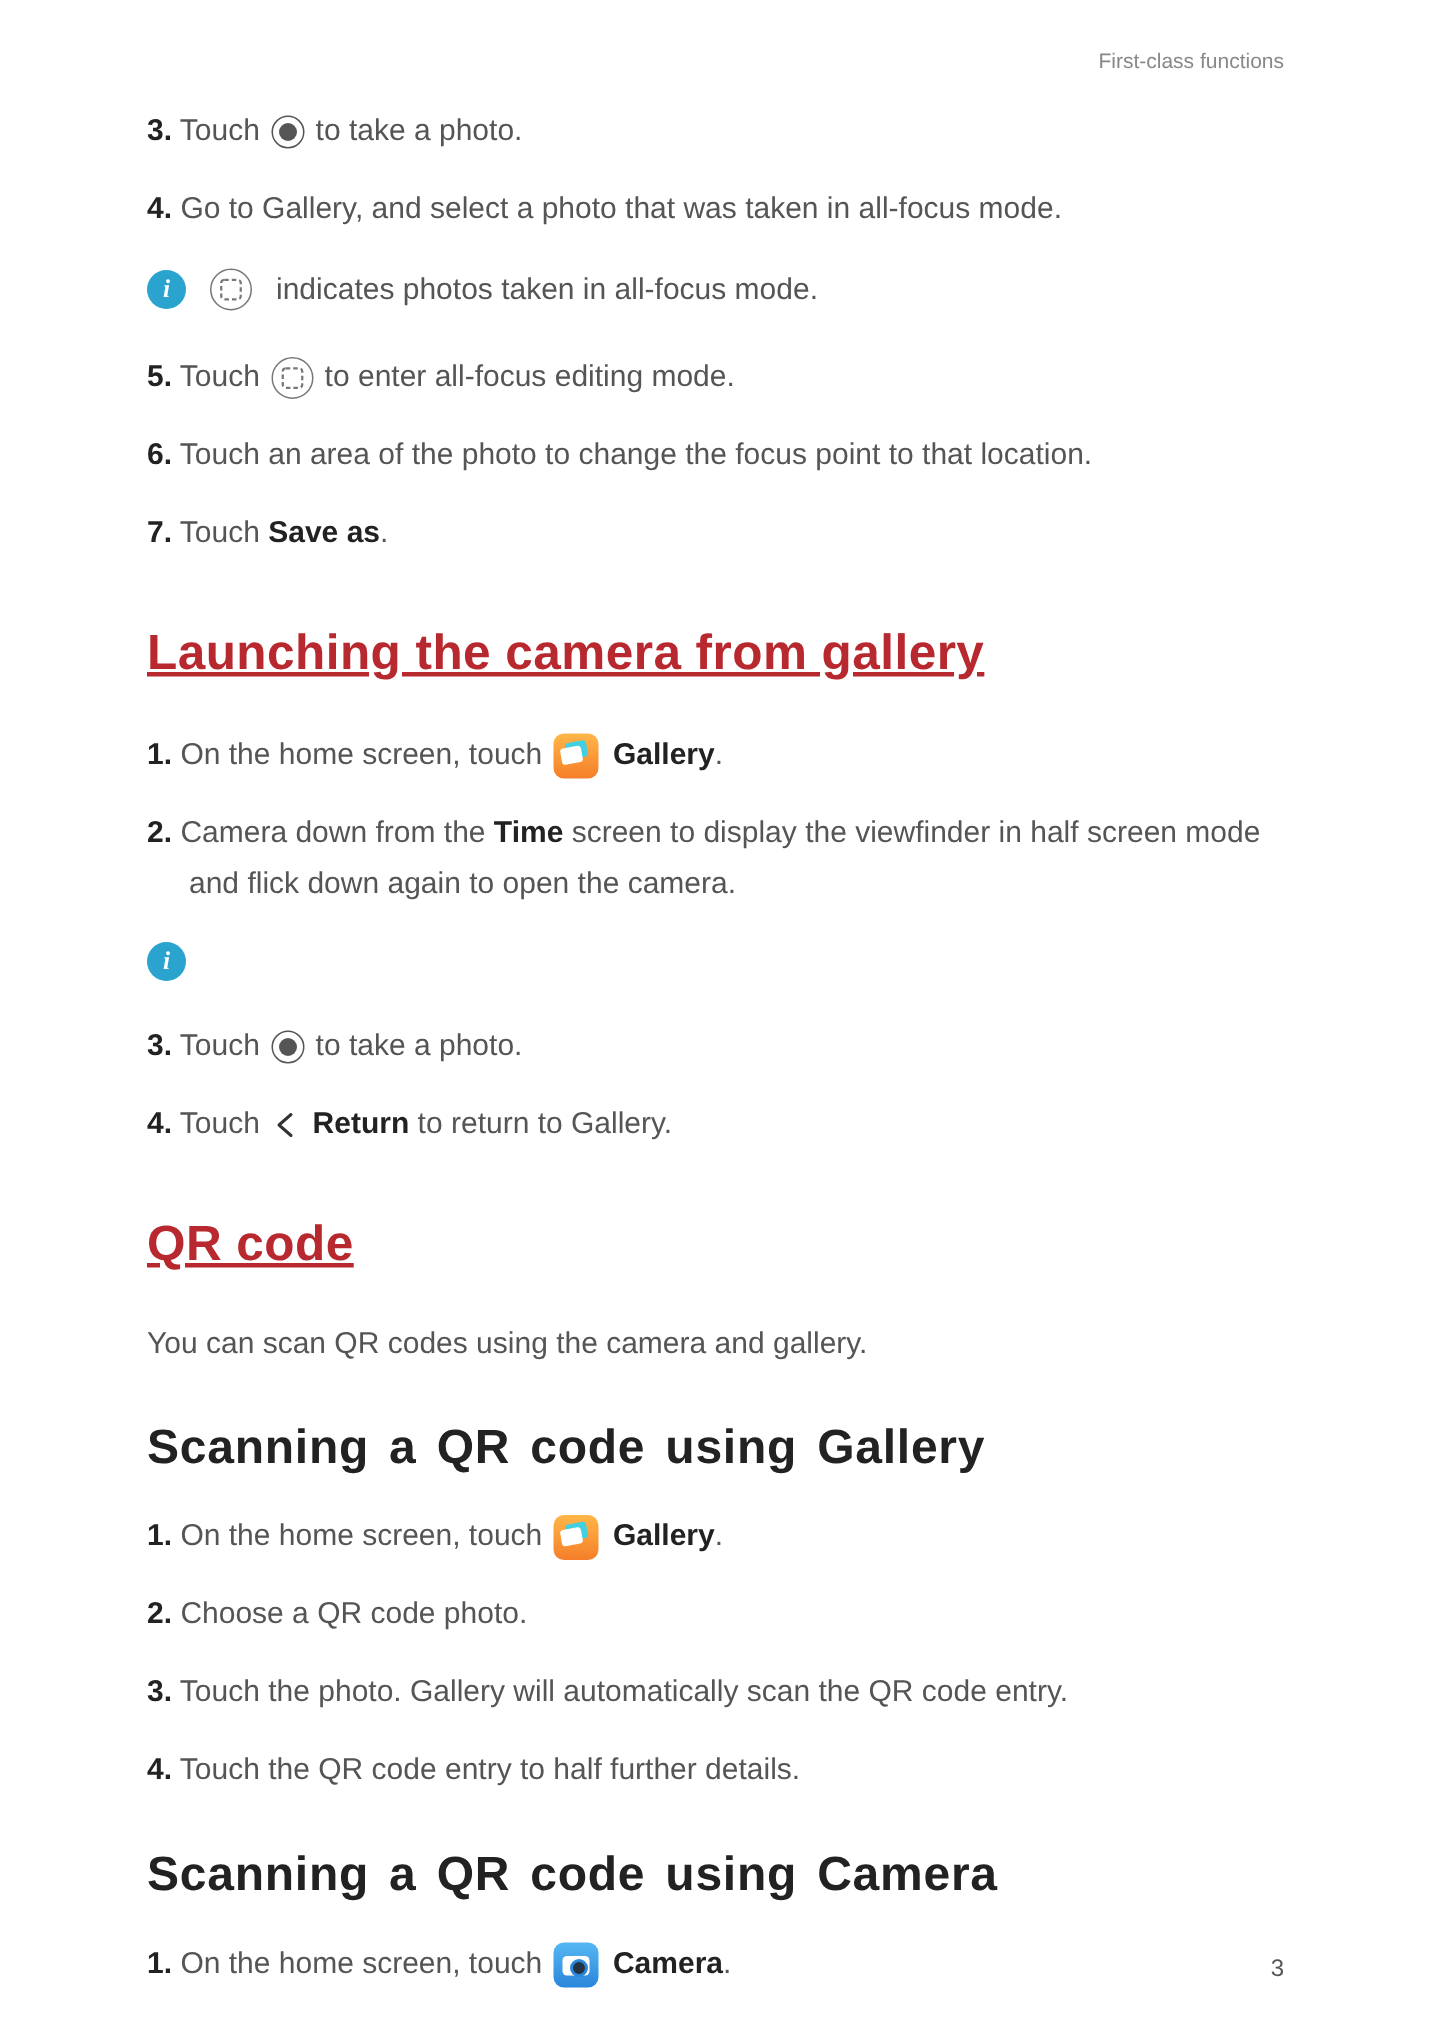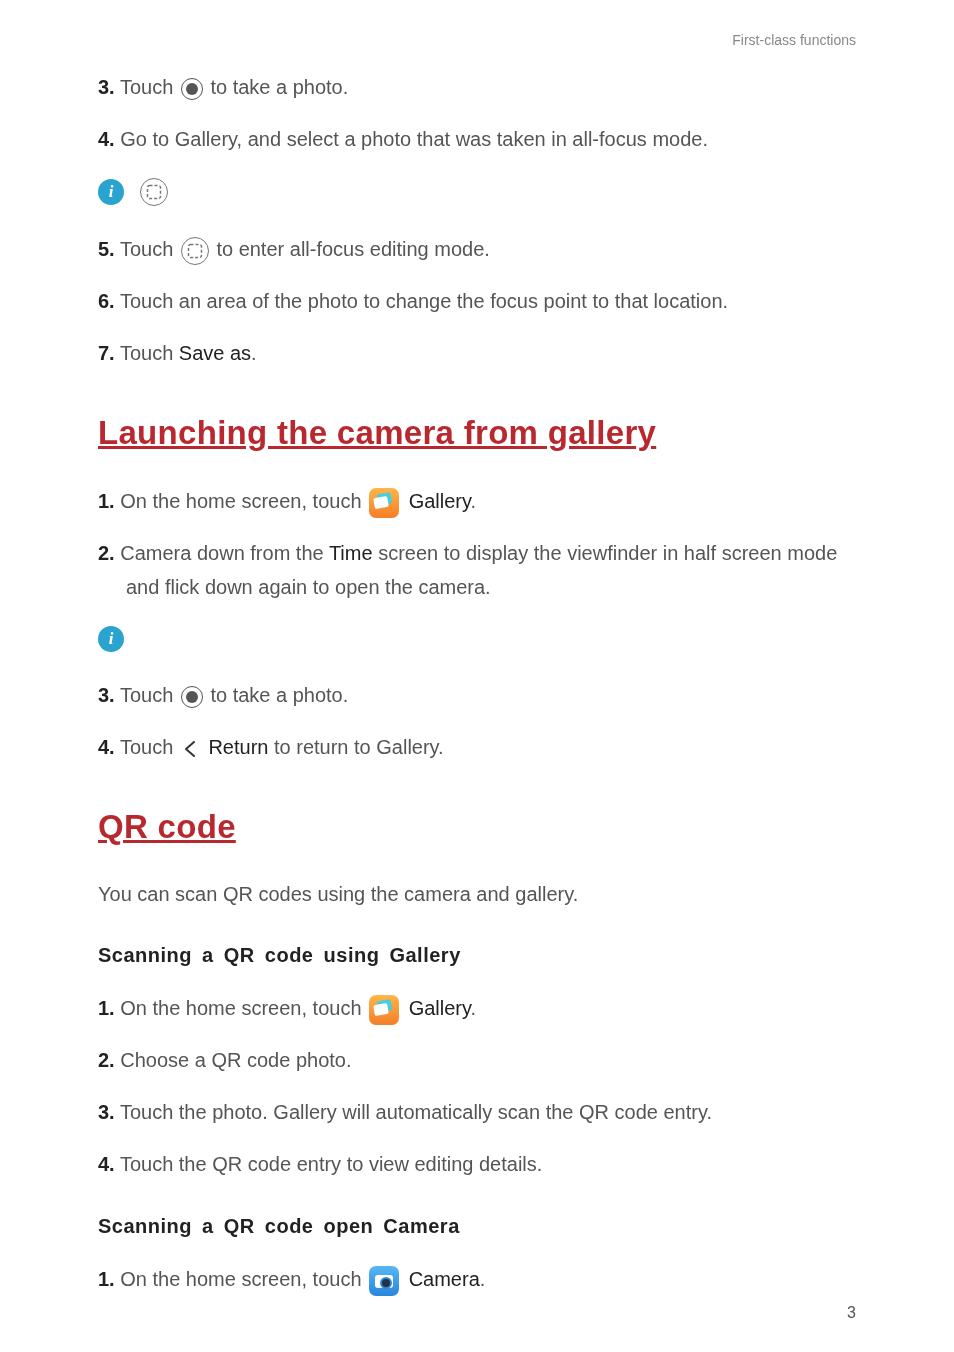--- a/index.html
+++ b/index.html
@@ -45,32 +45,32 @@
   h1.section {
     color: #b8292f;
     font-size: 33px;
     font-weight: 700;
     margin: 44px 0 32px 0;
     letter-spacing: 0.3px;
     text-decoration: underline;
   }
   h2.subsection {
     color: #222222;
-    font-size: 20px;
+    font-size: 32px;
     font-weight: 700;
     margin: 34px 0 24px 0;
     letter-spacing: 0.5px;
     word-spacing: 4px;
   }
   .intro-p {
     color: #555555;
     margin: 20px 0 28px 0;
     line-height: 1.6;
   }
-  .bold-inline { font-weight: 400; color: #222222; }
+  .bold-inline { font-weight: 700; color: #222222; }
 
   
   .info-icon {
     display: inline-flex;
     width: 26px; height: 26px;
     border-radius: 50%;
     background: #2aa3cf;
     color: #ffffff;
     font-family: Georgia, serif;
     font-style: italic;
@@ -180,20 +180,21 @@
   <span>Go to Gallery, and select a photo that was taken in all-focus mode.</span>
 </div>
 
 <div class="note-row">
   <span class="info-icon">i</span>
   <span class="allfocus-icon">
     <svg width="16" height="16" viewBox="0 0 16 16">
         <rect x="1.5" y="1.5" width="13" height="13" rx="2" fill="none" stroke="#777" stroke-width="1.5" stroke-dasharray="3 2"></rect>
       </svg>
   </span>
+  <span> indicates photos taken in all-focus mode.</span>
 </div>
 
 <div class="step">
   <span class="num">5.</span>
   <span>Touch </span>
   <span class="allfocus-icon">
     <svg width="16" height="16" viewBox="0 0 16 16">
         <rect x="1.5" y="1.5" width="13" height="13" rx="2" fill="none" stroke="#777" stroke-width="1.5" stroke-dasharray="3 2"></rect>
       </svg>
   </span>
@@ -265,24 +266,24 @@
   <span>Choose a QR code photo.</span>
 </div>
 
 <div class="step">
   <span class="num">3.</span>
   <span>Touch the photo. Gallery will automatically scan the QR code entry.</span>
 </div>
 
 <div class="step">
   <span class="num">4.</span>
-  <span>Touch the QR code entry to view editing details.</span>
-</div>
-
-<h2 class="subsection">Scanning a QR code open Camera</h2>
+  <span>Touch the QR code entry to half further details.</span>
+</div>
+
+<h2 class="subsection">Scanning a QR code using Camera</h2>
 
 <div class="step">
   <span class="num">1.</span>
   <span>On the home screen, touch </span>
   <span class="camera-icon"></span>
   <span class="bold-inline">Camera</span><span>.</span>
 </div>
 
 <div class="page-number">3</div>
 

